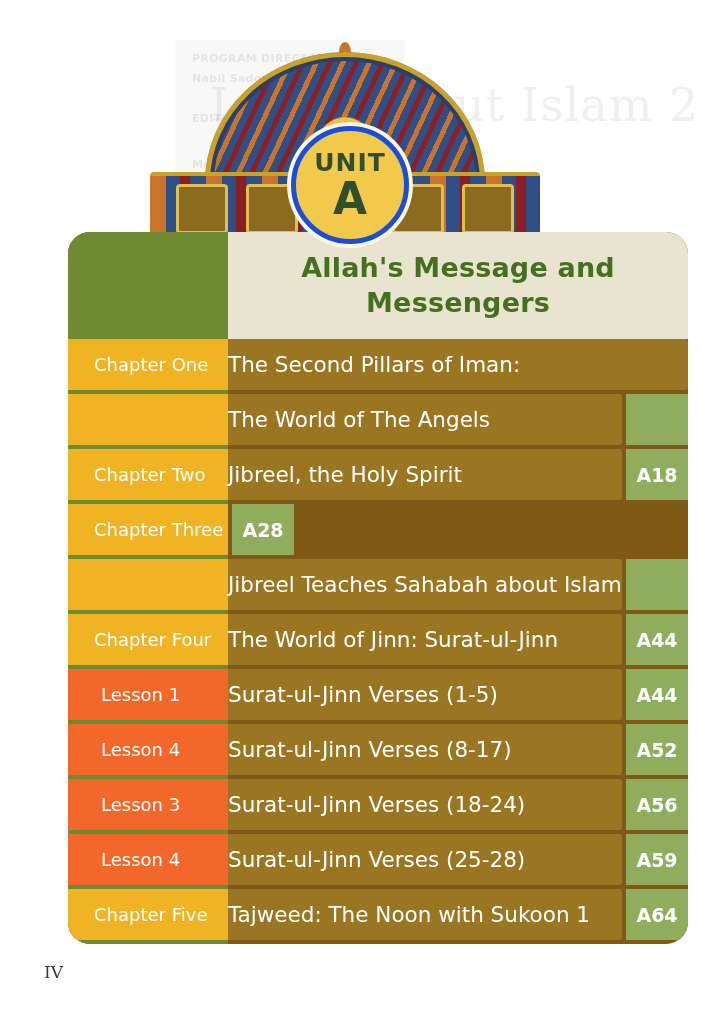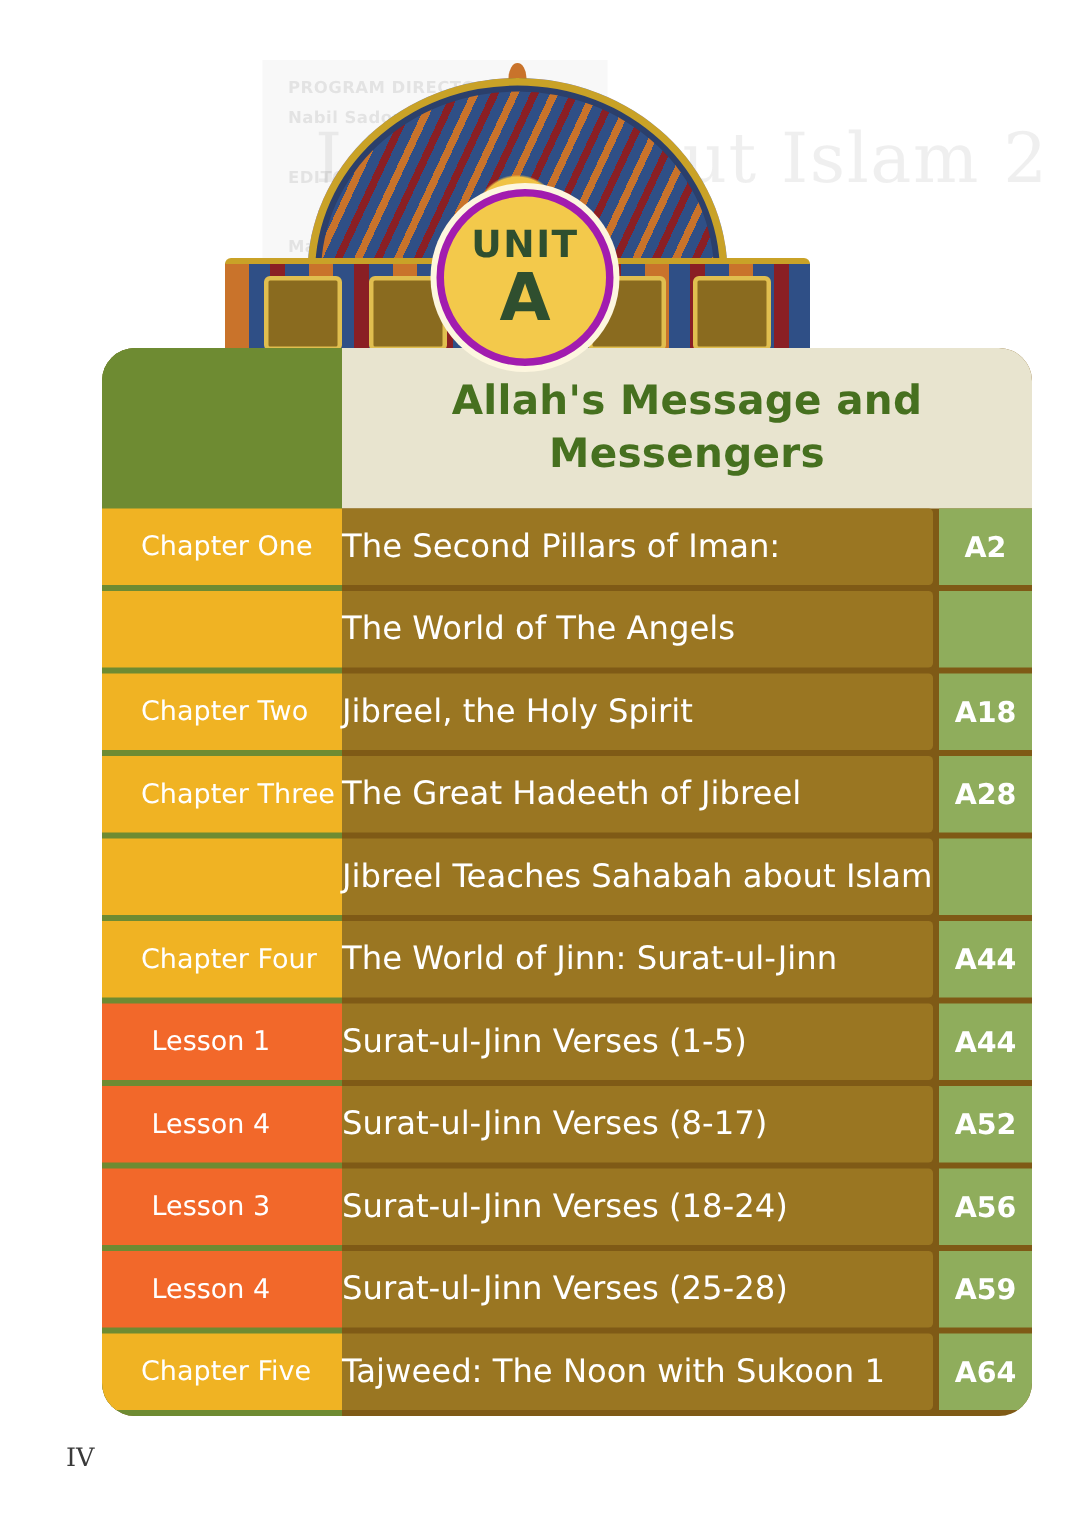--- a/index.html
+++ b/index.html
@@ -134,21 +134,21 @@
 
   .unit-badge {
     position: absolute;
     left: 50%;
     margin-left: -54px;
     top: 74px;
     width: 108px;
     height: 108px;
     border-radius: 50%;
     background: #f3c94b;
-    border: 5px solid #a21caf;
+    border: 5px solid #1d4ed8;
     box-shadow: 0 0 0 4px #fdf6df;
     display: flex;
     flex-direction: column;
     align-items: center;
     justify-content: center;
     z-index: 5;
   }
   .unit-badge .u-word {
     font-size: 25px;
     font-weight: bold;
@@ -309,35 +309,33 @@
   <div class="card-bg-left"></div>
   <div class="card-inner">
     <div class="header-row">
       <div class="header-left"></div>
       <div class="header-title">Allah's  Message and Messengers</div>
     </div>
     <div id="rows">
         <div class="row">
           <div class="cell-label lab-chapter">Chapter One</div>
           <div class="cell-title">The Second Pillars of Iman:</div>
-          <div class="cell-page">A2</div>
         </div>
         <div class="row">
           <div class="cell-label lab-empty"></div>
           <div class="cell-title">The World of The Angels</div>
           <div class="cell-page empty"></div>
         </div>
         <div class="row">
           <div class="cell-label lab-chapter">Chapter Two</div>
           <div class="cell-title">Jibreel, the Holy Spirit</div>
           <div class="cell-page">A18</div>
         </div>
         <div class="row">
           <div class="cell-label lab-chapter">Chapter Three</div>
-          <div class="cell-title">The Great Hadeeth of Jibreel</div>
           <div class="cell-page">A28</div>
         </div>
         <div class="row">
           <div class="cell-label lab-empty"></div>
           <div class="cell-title">Jibreel Teaches Sahabah about Islam</div>
           <div class="cell-page empty"></div>
         </div>
         <div class="row">
           <div class="cell-label lab-chapter">Chapter Four</div>
           <div class="cell-title">The World of Jinn: Surat-ul-Jinn</div>

